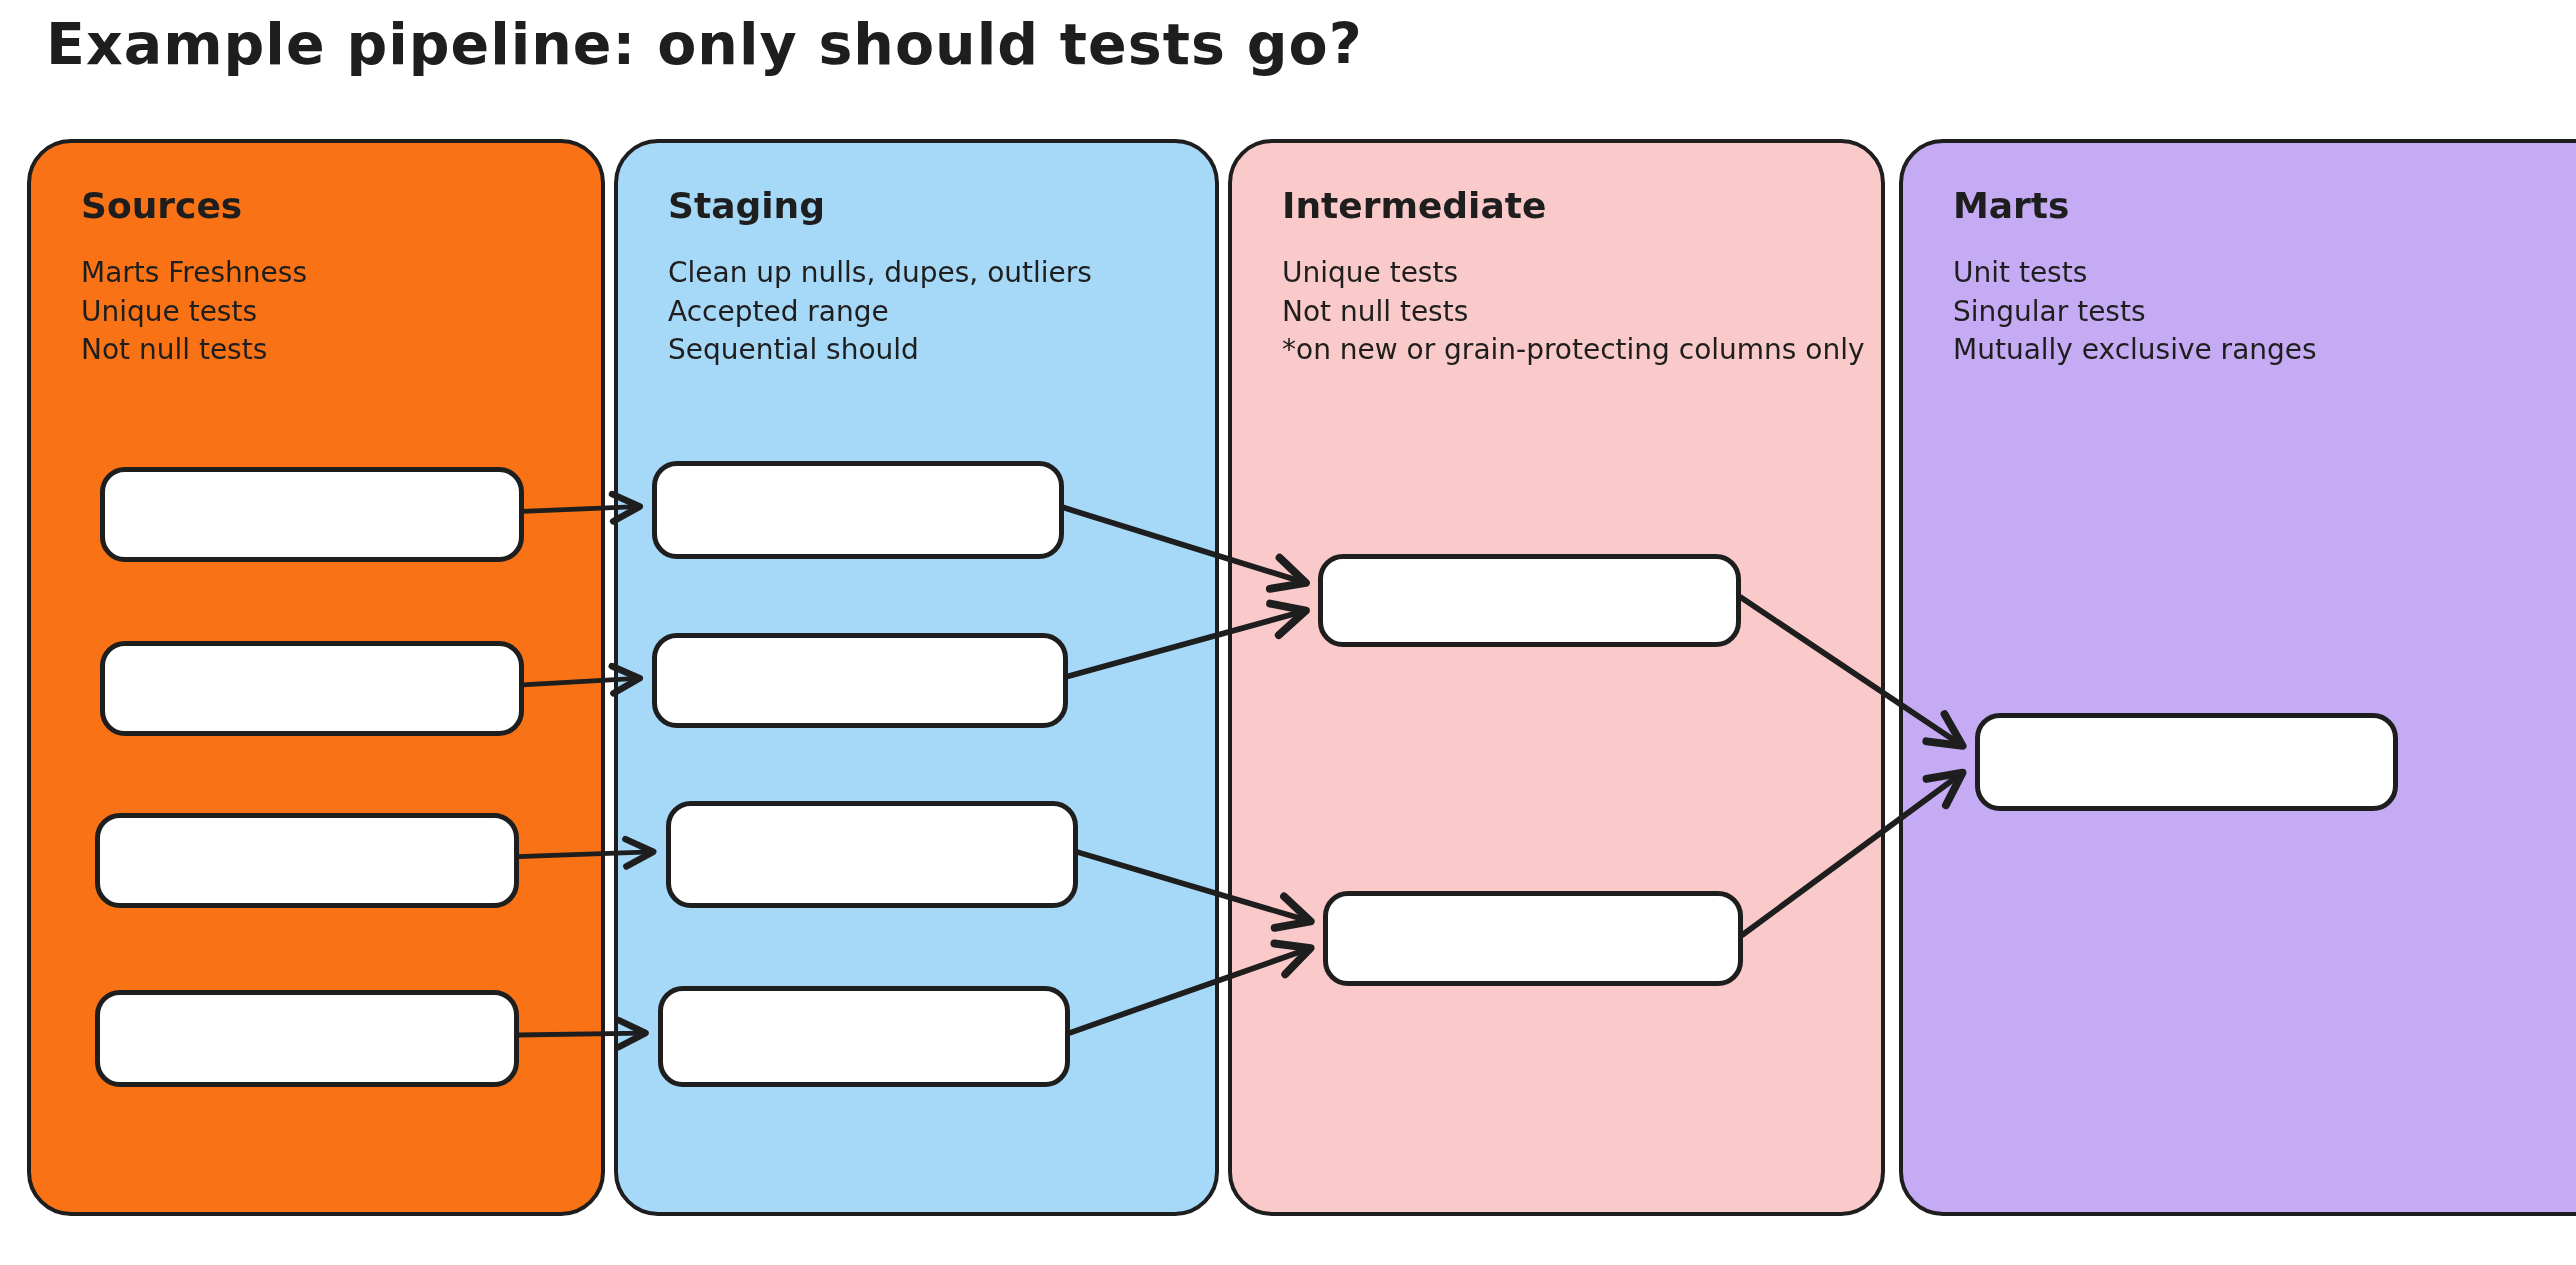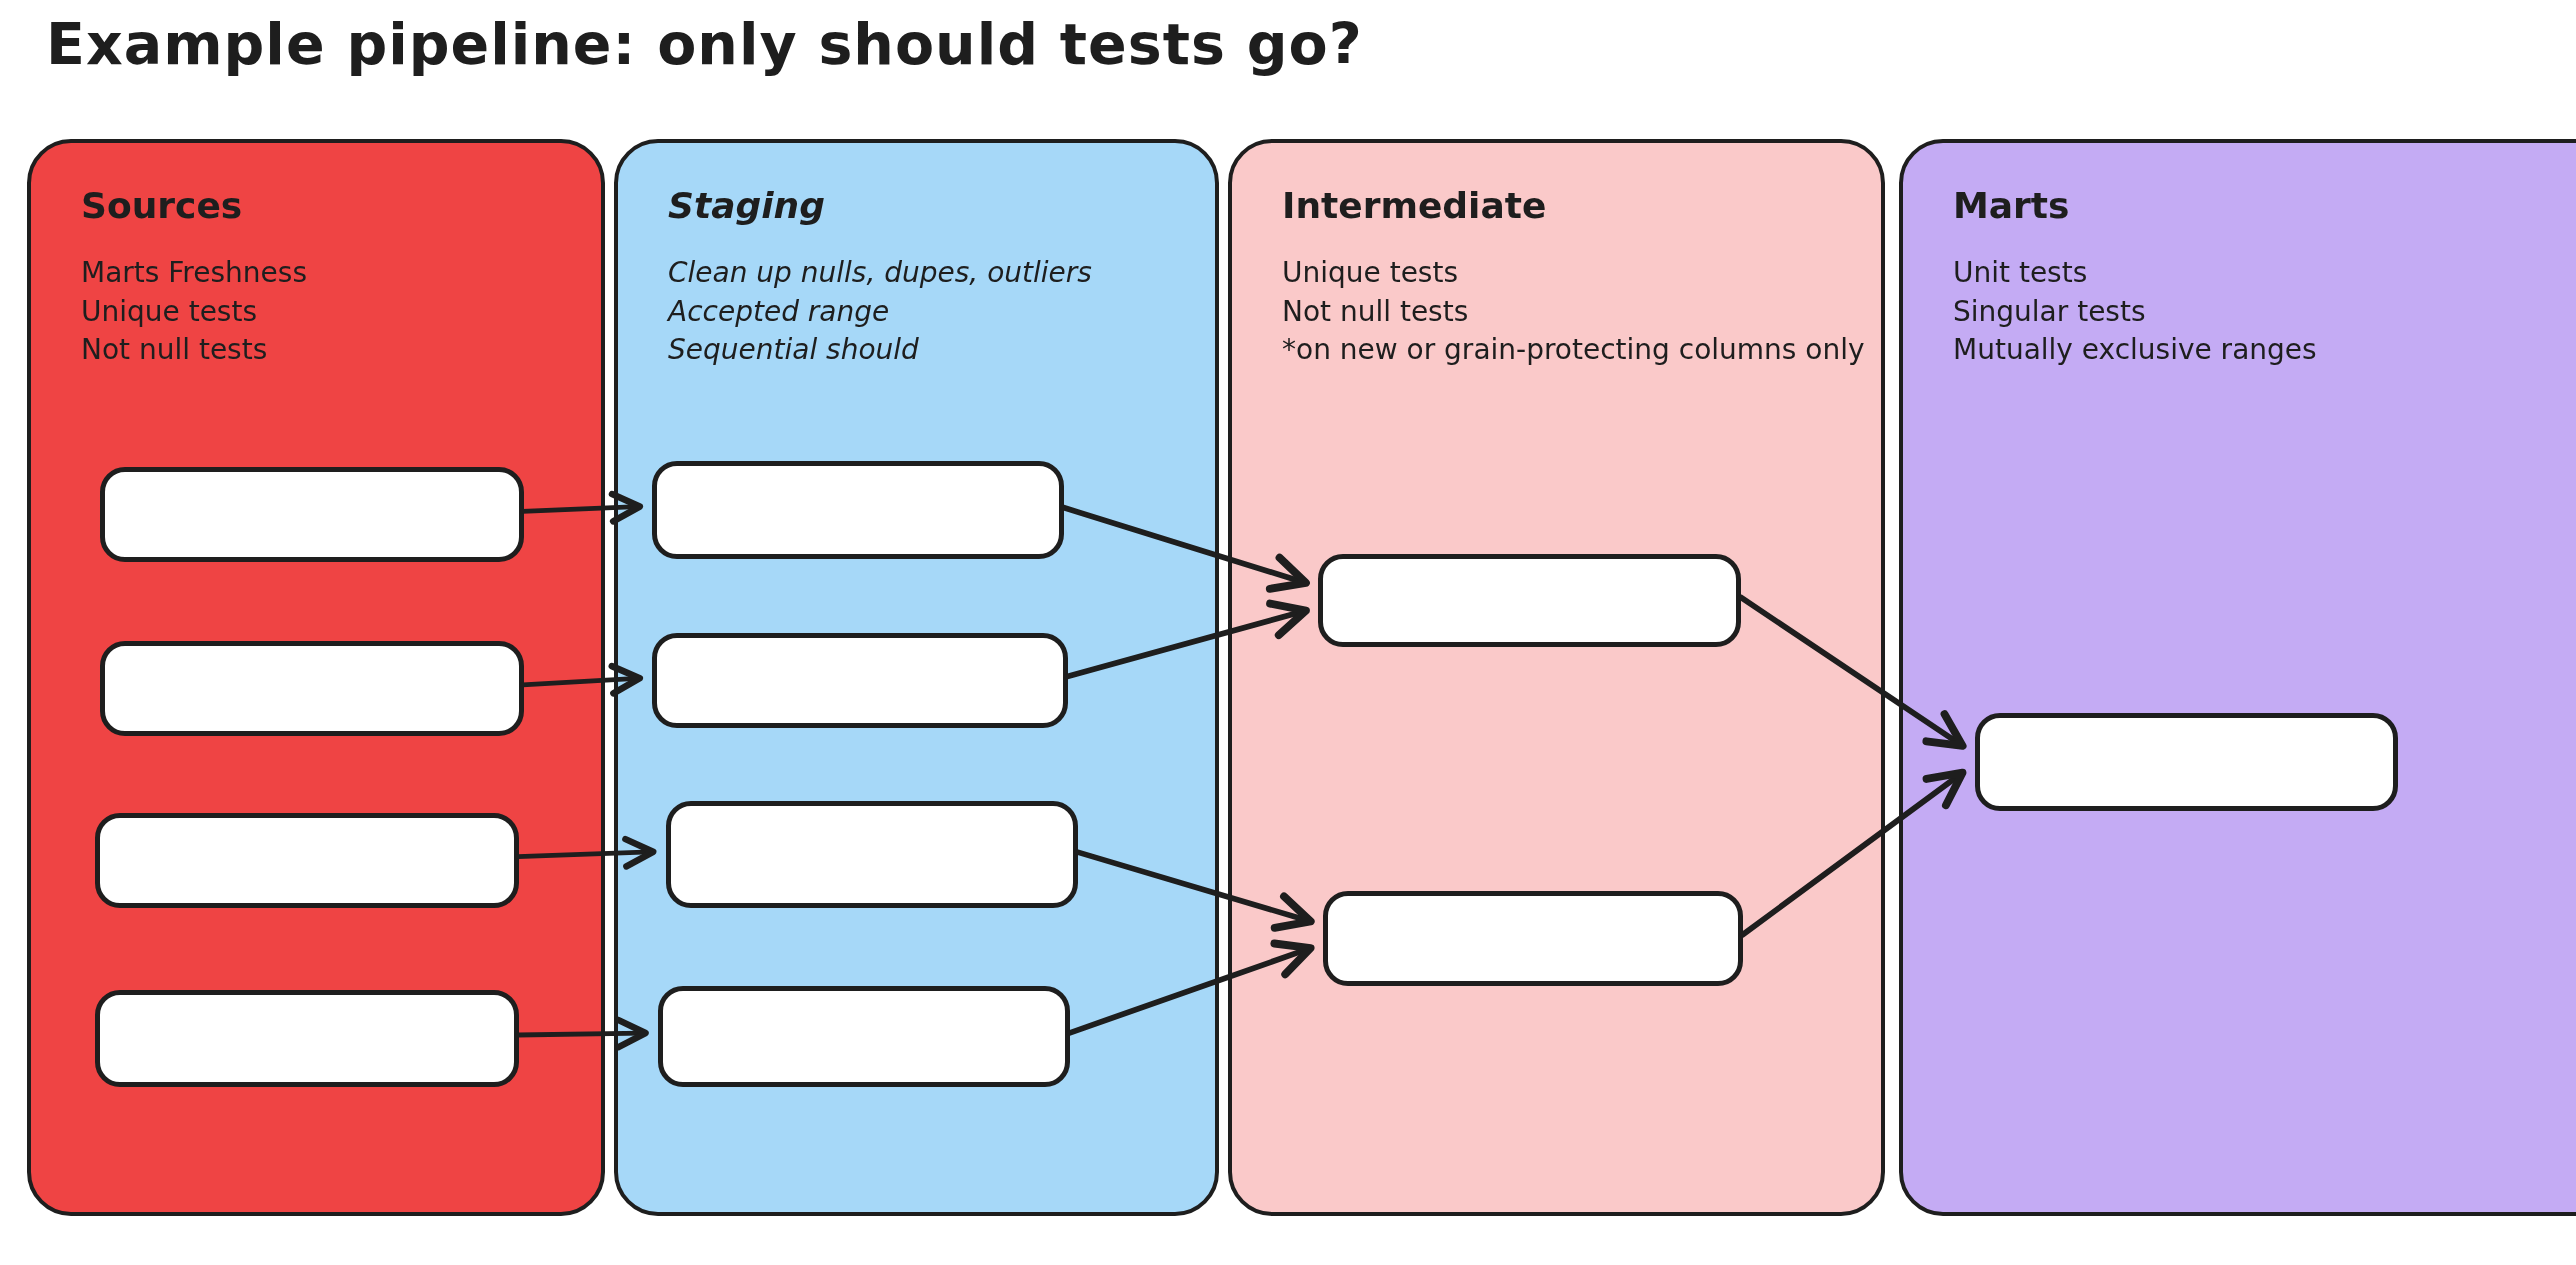--- a/index.html
+++ b/index.html
@@ -27,21 +27,21 @@
   }
   .column {
     position: absolute;
     top: 139px;
     height: 1077px;
     border: 4.8px solid #1e1e1e;
     border-radius: 44px;
     box-sizing: border-box;
   }
   .col-sources      { left: 27px;   width: 578px; }
-  .col-staging      { left: 614px;  width: 605px; font-style: italic; }
+  .col-staging      { left: 614px;  width: 605px; }
   .col-intermediate { left: 1228px; width: 657px; }
   .col-marts        { left: 1899px; width: 726px; }
 
   .col-header {
     position: absolute;
     left: 50px;
     top: 42px;
     font-size: 36px;
     font-weight: 700;
   }
@@ -71,21 +71,21 @@
     pointer-events: none;
   }
 </style>
 </head>
 <body>
 
 <div class="canvas">
 
   <div class="diagram-title">Example pipeline: only should tests go?</div>
 
-  <div class="column col-sources" style="background-color: #ef4444;">
+  <div class="column col-sources" style="background-color: #f97316;">
     <div class="col-header">Sources</div>
     <div class="col-notes">
       <div>Marts Freshness</div>
       <div>Unique tests</div>
       <div>Not null tests</div>
     </div>
     <div class="node" style="left:69px; top:324px; width:424px; height:95px;"></div>
     <div class="node" style="left:69px; top:498px; width:424px; height:95px;"></div>
     <div class="node" style="left:64px; top:670px; width:424px; height:95px;"></div>
     <div class="node" style="left:64px; top:847px; width:424px; height:97px;"></div>

